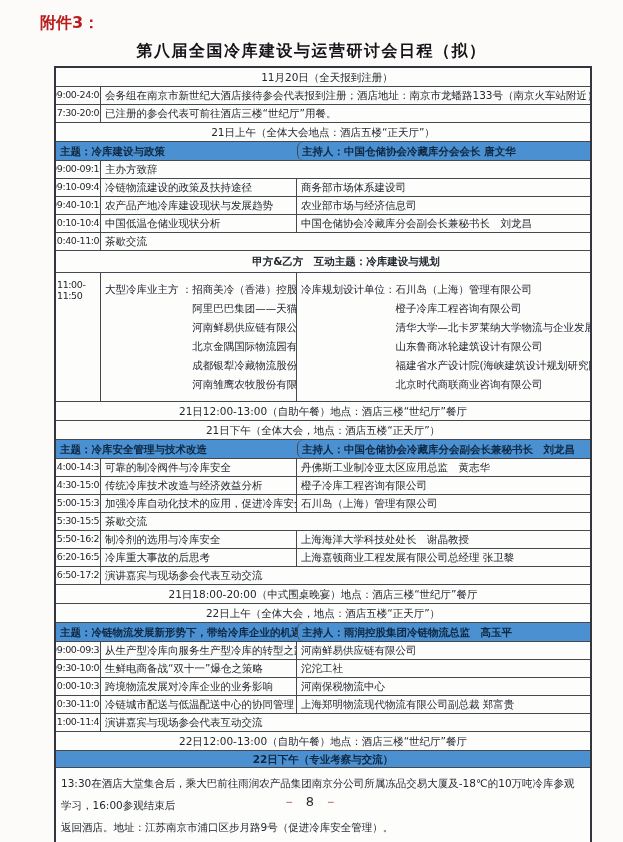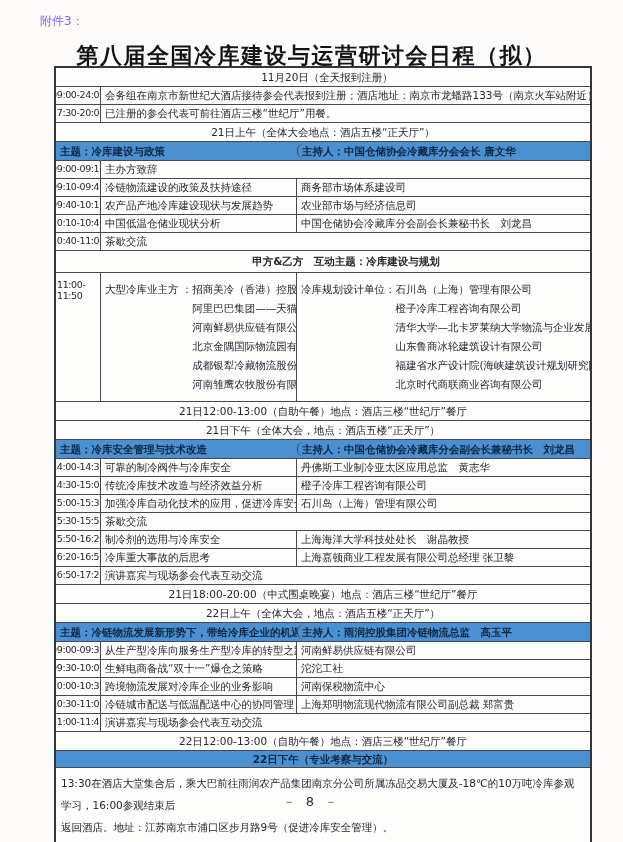--- a/index.html
+++ b/index.html
@@ -1,37 +1,37 @@
 <!DOCTYPE html>
 <html><head>
 <meta charset="utf-8">
 <style>
   html,body{margin:0;padding:0;background:#e8e6e1;}
   .page{position:relative;width:623px;height:842px;margin:0 auto;background:#fcfbf9;
         font-family:"DejaVu Sans",sans-serif;color:#222730;overflow:hidden;}
-  .attachment{position:absolute;left:40px;top:13px;font-size:12px;color:#8b5cf6;}
+  .attachment{position:absolute;left:40px;top:13px;font-size:16px;color:#b91c1c;font-weight:bold;}
   .doc-title{position:absolute;left:0;right:0;top:41px;text-align:center;
-             font-size:22px;font-weight:bold;letter-spacing:1.5px;color:#131318;}
+             font-size:16px;font-weight:bold;letter-spacing:1.5px;color:#131318;}
   .sched{position:absolute;left:54px;top:66px;width:538px;box-sizing:border-box;
          border:2px solid #33363c;background:#fdfdfb;}
   .t-row{display:flex;align-items:stretch;border-top:1px solid #45484e;}
   .t-row:first-child{border-top:none;padding-left:8px;}
   .cell{display:flex;align-items:center;box-sizing:border-box;
         border-left:1px solid #45484e;padding:1px 4px;font-size:10.5px;line-height:1.15;
         overflow:hidden;white-space:nowrap;}
   .cell:first-child{border-left:none;}
   .time{width:44px;flex:none;justify-content:center;padding:1px 1px;
         font-size:9.5px;letter-spacing:-0.4px;color:#23272f;}
   .topic{width:196px;flex:none;}
   .speaker{flex:1;}
   .fulltext{flex:1;}
   .row-center{height:18px;}
   .row-center .cell{justify-content:center;text-align:center;border-left:none;}
   .row-session,.row-merged{height:17px;}
-  .row-theme{height:18px;background:#4b90d0;align-items:center;}
+  .row-theme{height:18px;background:#4b90d0;}
   .row-theme .cell{color:#0e2742;font-weight:bold;}
   .theme-left{width:241px;flex:none;}
   .theme-right{flex:1;border-radius:6px;}
   .row-blue{height:16px;background:#4b90d0;}
   .row-blue .cell{justify-content:center;text-align:center;color:#0e2742;font-weight:bold;border-left:none;}
   .row-inter{height:21px;padding-left:46px;}
   .row-inter .cell{font-weight:bold;}
   .row-panel{height:128px;}
   .row-panel .cell{align-items:flex-start;padding-top:7px;white-space:normal;}
   .panel-left{width:196px;flex:none;}

